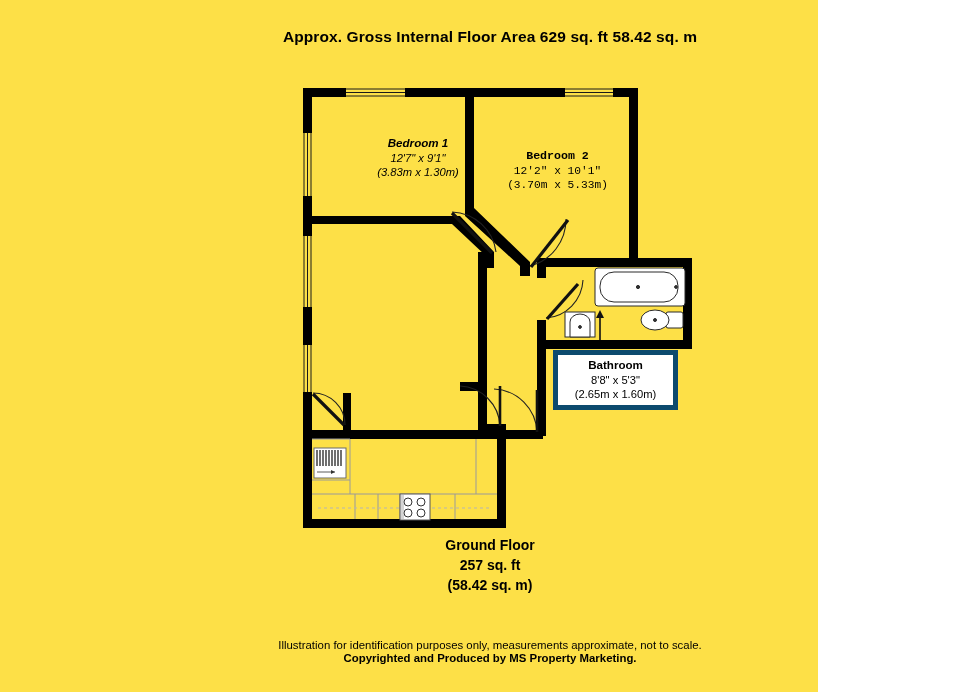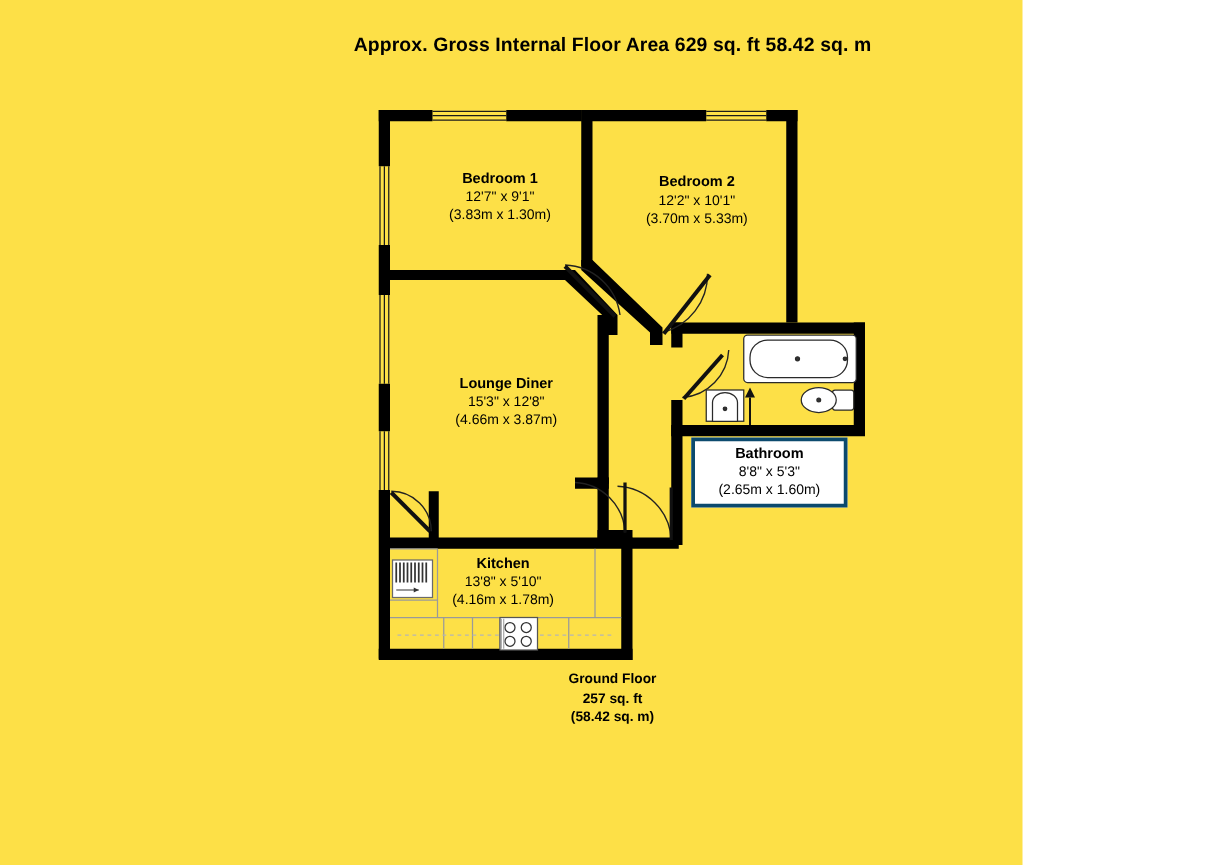--- a/index.html
+++ b/index.html
@@ -48,36 +48,36 @@
     font-weight: bold;
     display: block;
   }
   .room-label .r-imp,
   .room-label .r-met {
     font-size: 11.2px;
     font-weight: normal;
     display: block;
   }
   .boxed {
-    border: 3px solid #0c4a6e;
+    border: 5px solid #0c4a6e;
     background: #ffffff;
     padding: 3px 8px 4px 8px;
     text-align: center;
   }
 
   
   .footer-area {
     position: absolute;
     left: 0;
     width: 980px;
     text-align: center;
     color: #000000;
     line-height: 1.42;
   }
-  .footer-area span { display: block; font-size: 11px; font-weight: bold; }
+  .footer-area span { display: block; font-size: 14px; font-weight: bold; }
 
   .disclaimer {
     position: absolute;
     left: 0;
     width: 980px;
     text-align: center;
     color: #000000;
   }
   .disclaimer .d1 { display:block; font-size: 11.4px; font-weight: normal; }
   .disclaimer .d2 { display:block; font-size: 11.4px; font-weight: bold; margin-top: 1px; }
@@ -264,56 +264,50 @@
       <circle cx="408" cy="513" r="4" fill="none" stroke="#333" stroke-width="1"></circle>
       <circle cx="421" cy="513" r="4" fill="none" stroke="#333" stroke-width="1"></circle>
       <g stroke="#888" stroke-width="0.7">
         <line x1="401" y1="495" x2="401" y2="519"></line>
         <line x1="403" y1="495" x2="403" y2="519"></line>
       </g>
     </g>
 
   </svg>
 
-  <div class="room-label" style="left:340px; top:136px; width:120px;">
+  <div class="room-label" style="left:358px; top:136px; width:120px;font-style:italic;">
     <span class="r-name">Bedroom 1</span>
     <span class="r-imp">12'7" x 9'1"</span>
     <span class="r-met">(3.83m x 1.30m)</span>
   </div>
 
-  <div class="room-label" style="left:495px; top:139px; width:125px;">
+  <div class="room-label" style="left:495px; top:149px; width:125px;font-family:Liberation Mono, monospace;">
     <span class="r-name">Bedroom 2</span>
     <span class="r-imp">12'2" x 10'1"</span>
     <span class="r-met">(3.70m x 5.33m)</span>
   </div>
 
-  <div class="room-label" style="left:340px; top:300px; width:130px;">
-    <span class="r-name">Lounge Diner</span>
-    <span class="r-imp">15'3" x 12'8"</span>
-    <span class="r-met">(4.66m x 3.87m)</span>
-  </div>
 
   <div class="room-label boxed" style="left:553px; top:350px; width:125px;">
     <span class="r-name">Bathroom</span>
     <span class="r-imp">8'8" x 5'3"</span>
     <span class="r-met">(2.65m x 1.60m)</span>
   </div>
 
-  <div class="room-label" style="left:340px; top:444px; width:125px;">
-    <span class="r-name">Kitchen</span>
-    <span class="r-imp">13'8" x 5'10"</span>
-    <span class="r-met">(4.16m x 1.78m)</span>
-  </div>
 
   <div class="footer-area" style="top:536px;">
     <span>Ground Floor</span>
     <span>257 sq. ft</span>
     <span>(58.42 sq. m)</span>
   </div>
 
+  <div class="disclaimer" style="top:639px;">
+    <span class="d1">Illustration for identification purposes only, measurements approximate, not to scale.</span>
+    <span class="d2">Copyrighted  and Produced by MS Property Marketing.</span>
+  </div>
 
   <svg id="compass" viewBox="0 0 64 64">
     <g transform="rotate(20 32 32)">
 
       <g stroke="#3a3a3a" stroke-width="0.9" fill="none">
         <line x1="32" y1="2" x2="32" y2="62"></line>
         <line x1="2" y1="32" x2="62" y2="32"></line>
         <line x1="11" y1="11" x2="53" y2="53"></line>
         <line x1="53" y1="11" x2="11" y2="53"></line>
       </g>

